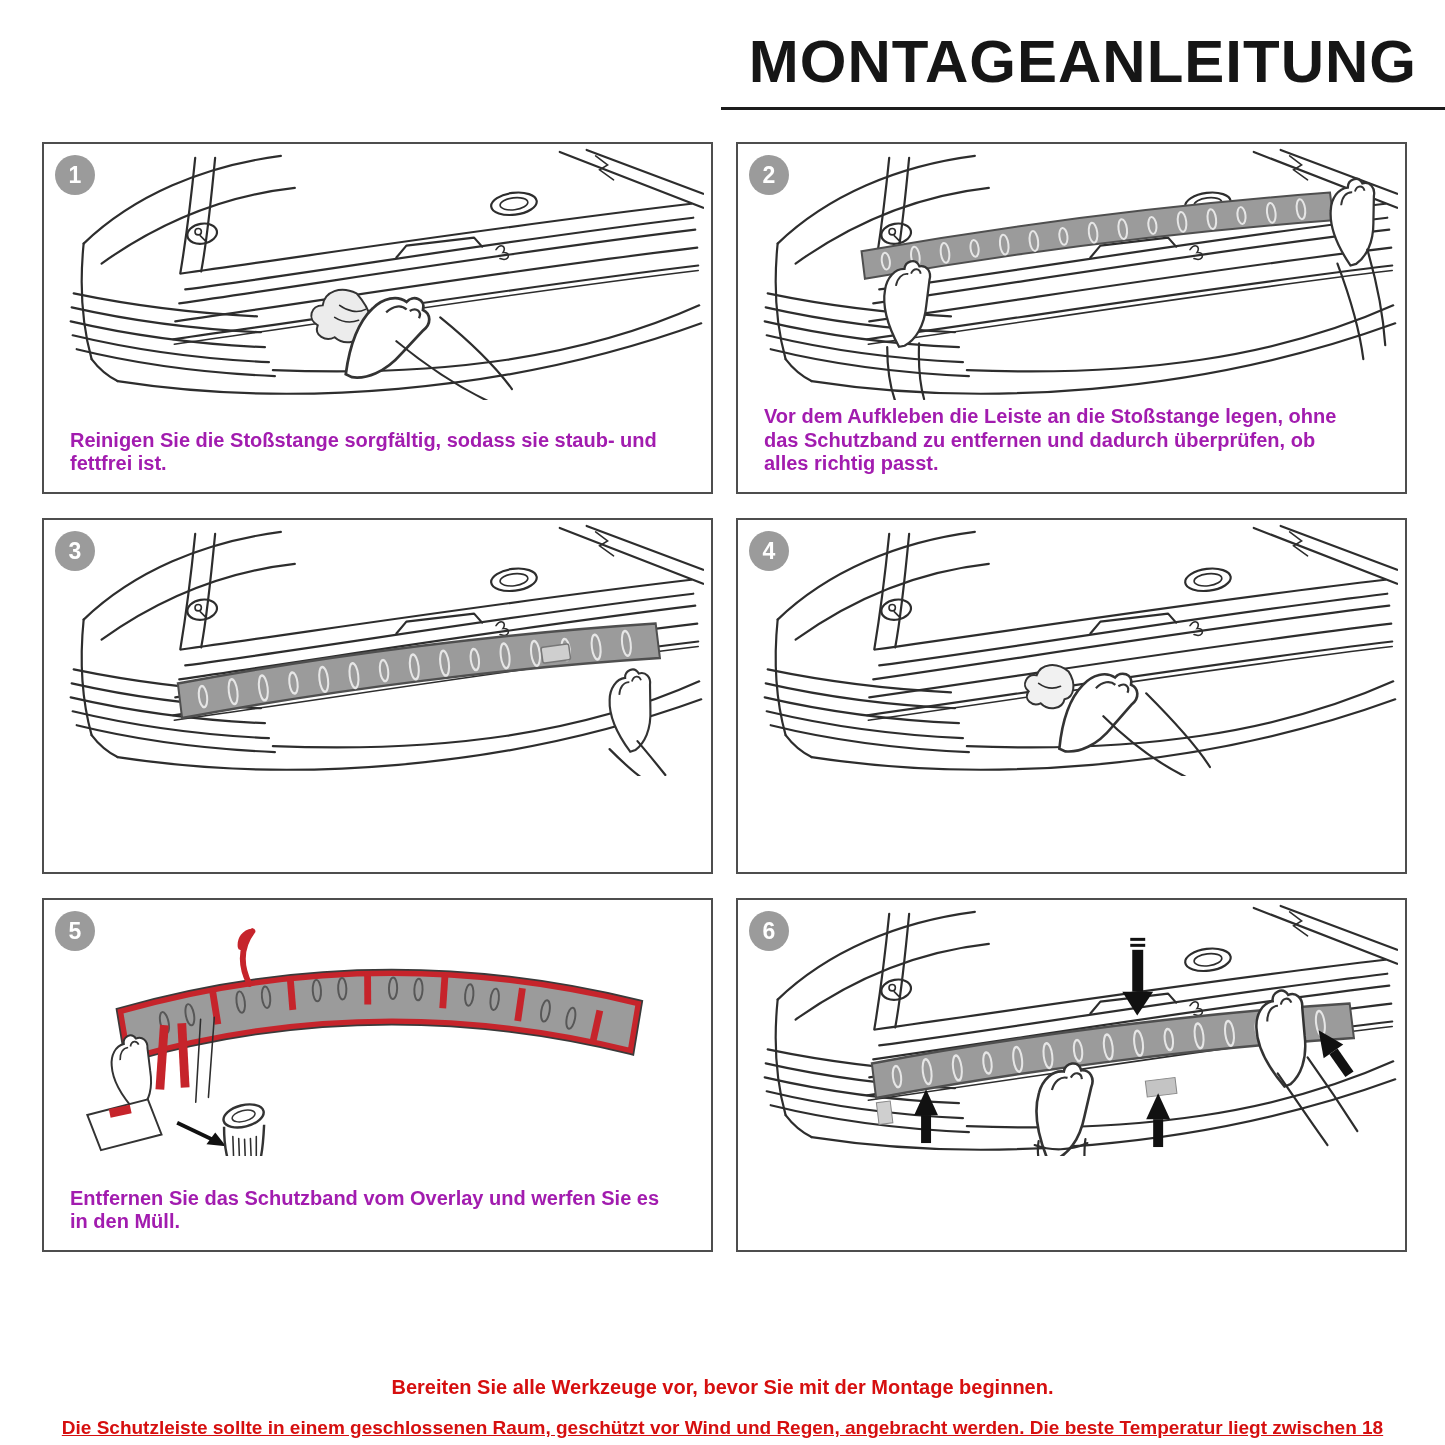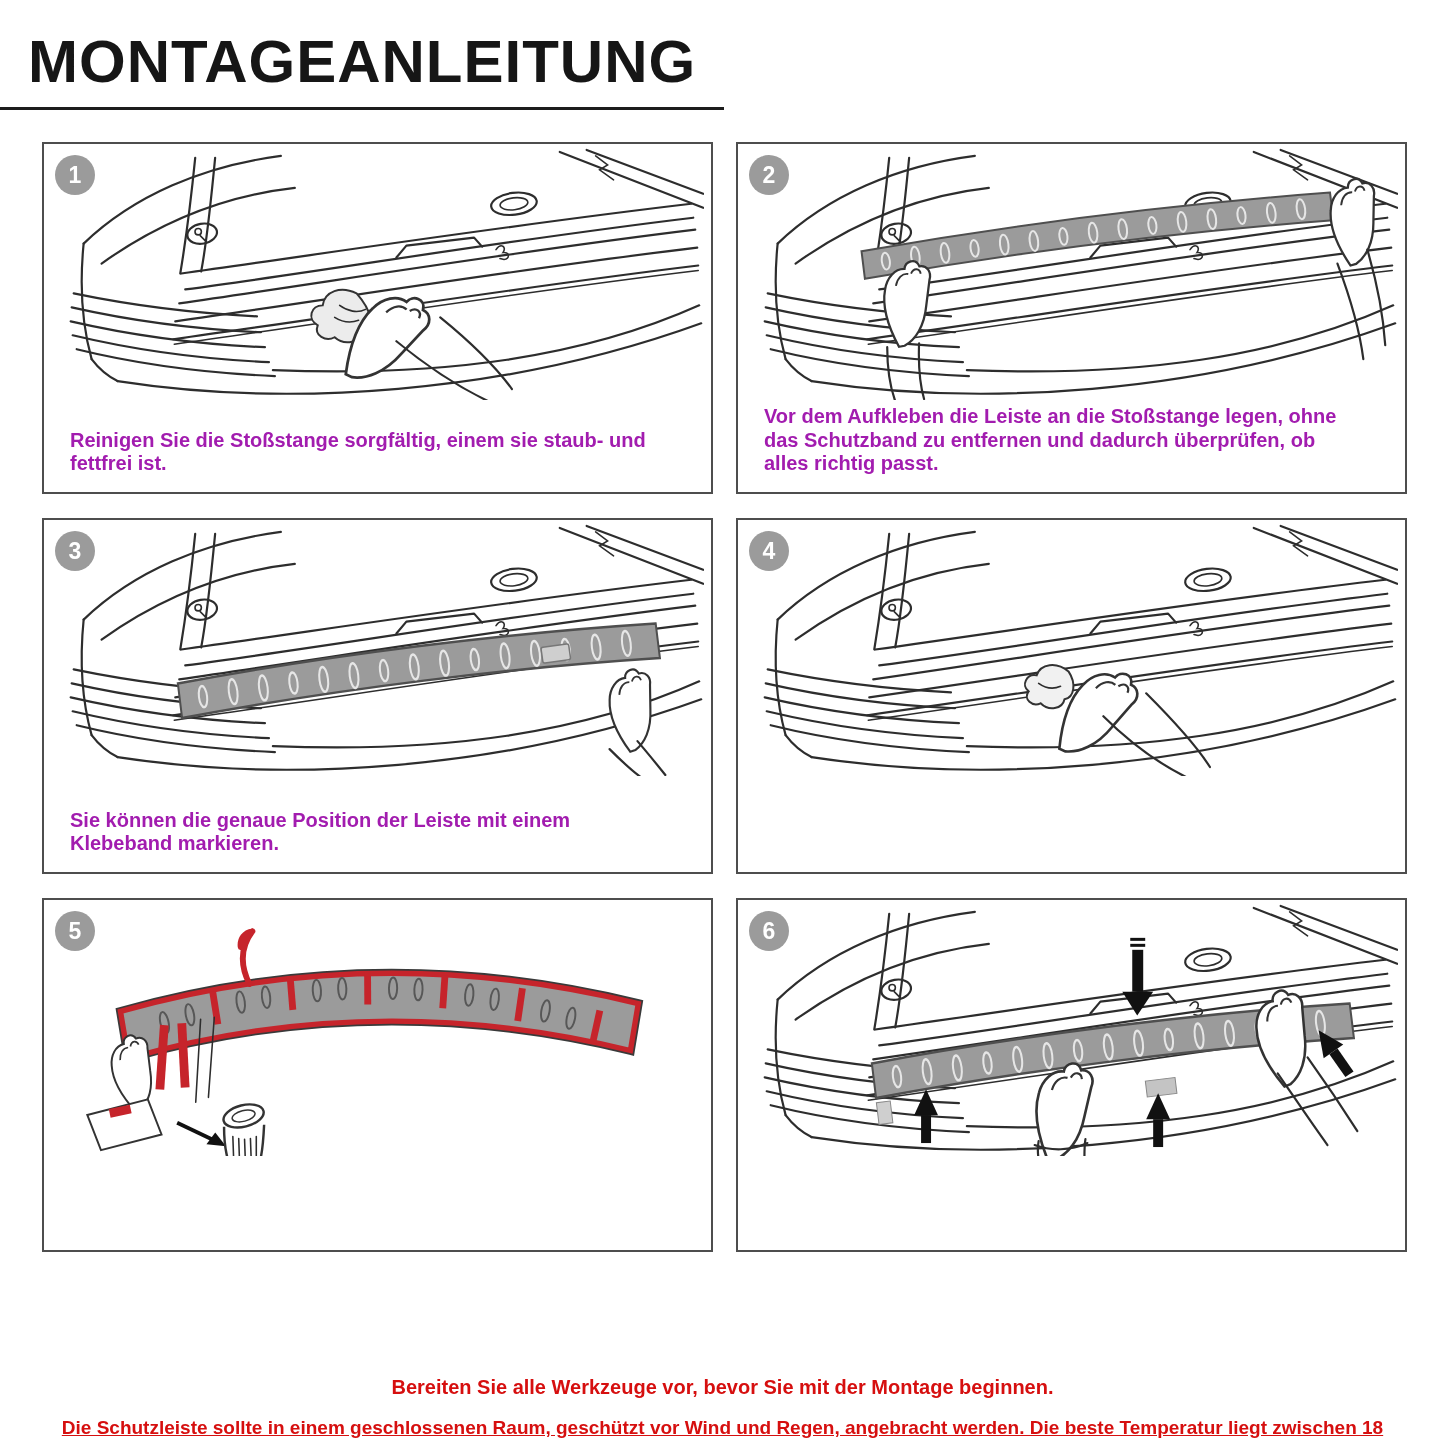--- a/index.html
+++ b/index.html
@@ -1,18 +1,18 @@
 <!DOCTYPE html>
 <html><head>
 <meta charset="utf-8">
 <style>
   html,body{margin:0;padding:0;background:#ffffff;}
   .page{position:relative;width:1445px;height:1445px;background:#fff;
         font-family:"Liberation Sans", sans-serif;overflow:hidden;}
-  .title-wrap{position:absolute;top:0;left:0;width:100%;text-align:left;}
+  .title-wrap{position:absolute;top:0;left:0;width:100%;text-align:right;}
   .page-title{display:inline-block;margin-top:30px;font-size:60px;font-weight:bold;
         color:#161616;letter-spacing:1px;padding:0 28px 14px 28px;
         border-bottom:3px solid #1c1c1c;line-height:1.05;}
   .panel{position:absolute;width:667px;background:#fff;border:2px solid #4e4e4e;}
   #p1{left:42px;top:142px;height:348px;}
   #p2{left:736px;top:142px;height:348px;}
   #p3{left:42px;top:518px;height:352px;}
   #p4{left:736px;top:518px;height:352px;}
   #p5{left:42px;top:898px;height:350px;}
   #p6{left:736px;top:898px;height:350px;}
@@ -111,21 +111,21 @@
       <g>
         <path d="M312,148 c-16,-8 -32,-2 -34,12 c-12,0 -16,14 -5,20 c-4,10 8,17 17,12 c10,9 27,5 28,-6 c12,-4 10,-20 -6,-38z" fill="#ececec" stroke="#333" stroke-width="2"></path>
         <path class="thin" d="M295,160 c8,6 18,8 26,4 M290,172 c8,5 16,6 24,3"></path>
       </g>
       <use href="#glove" transform="translate(330,128) rotate(26) scale(1.15)"></use>
       <g>
         <path class="ln" d="M352,196 C386,224 418,244 448,258"></path>
         <path class="ln" d="M396,172 C428,198 452,222 468,244"></path>
       </g>
     </svg>
-    <div class="caption">Reinigen Sie die Stoßstange sorgfältig, einem sie staub- und fettfrei ist.</div>
+    <div class="caption">Reinigen Sie die Stoßstange sorgfältig, sodass sie staub- und fettfrei ist.</div>
   </div>
 
   <div class="panel" id="p2">
     <span class="badge">2</span>
     <svg class="illus" viewBox="0 0 660 255">
       <use href="#carRear"></use>
       <use href="#strip" transform="translate(118,96) rotate(-7)"></use>
       <use href="#glove" transform="translate(130,120) rotate(-10) scale(0.95)"></use>
       <g>
         <path class="ln" d="M148,202 C148,226 151,242 156,256"></path>
@@ -145,21 +145,20 @@
     <svg class="illus" viewBox="0 0 660 255">
       <use href="#carRear"></use>
       <use href="#strip" transform="translate(128,150) rotate(-7) scale(1.02,1.25)"></use>
       <rect x="498" y="124" width="28" height="16" rx="2" fill="#cfcfcf" stroke="#777" stroke-width="1.5" transform="rotate(-8 512 132)"></rect>
       <use href="#glove" transform="translate(548,158) rotate(-18) scale(0.9)"></use>
       <g>
         <path class="ln" d="M566,228 C578,240 588,250 600,258"></path>
         <path class="ln" d="M594,220 C606,234 614,244 622,254"></path>
       </g>
     </svg>
-    <div class="caption">Sie können die genaue Position der Leiste mit einem Klebeband markieren.</div>
   </div>
 
   <div class="panel" id="p4">
     <span class="badge">4</span>
     <svg class="illus" viewBox="0 0 660 255">
       <use href="#carRear"></use>
       <g>
         <path d="M330,150 c-12,-10 -28,-8 -32,4 c-10,-2 -16,10 -8,16 c-6,8 4,16 12,12 c8,8 22,6 24,-4 c10,-2 12,-16 4,-28z" fill="#f1f1f1" stroke="#333" stroke-width="2"></path>
         <path class="thin" d="M300,162 c7,5 15,6 22,3"></path>
       </g>
@@ -207,20 +206,21 @@
         <path d="M128,226 L164,243" stroke="#111" stroke-width="4" fill="none"></path>
         <polygon points="178,250 158,248 167,236" fill="#111"></polygon>
         <g>
           <path d="M176,230 C176,252 180,268 184,272 C192,277 204,277 210,272 C214,266 216,250 217,228" fill="#fff" stroke="#333" stroke-width="2.5"></path>
           <path class="thin" d="M185,240 L186,268 M191,242 L192,270 M197,243 L198,271 M203,242 L204,270 M209,240 L209,266"></path>
           <ellipse cx="196" cy="219" rx="21" ry="11" transform="rotate(-14 196 219)" fill="#fff" stroke="#333" stroke-width="2.5"></ellipse>
           <ellipse cx="196" cy="219" rx="12" ry="5.5" transform="rotate(-14 196 219)" fill="none" stroke="#333" stroke-width="1.5"></ellipse>
         </g>
       </g>
     </svg>
+    <div class="caption">Entfernen Sie das Schutzband vom Overlay und werfen Sie es in den Müll.</div>
   </div>
 
   <div class="panel" id="p6">
     <span class="badge">6</span>
     <svg class="illus" viewBox="0 0 660 255">
       <use href="#carRear"></use>
       <use href="#strip" transform="translate(128,150) rotate(-7) scale(1.02,1.25)"></use>
       <rect transform="rotate(-7 150 208)" x="138" y="200" width="14" height="22" fill="#cfcfcf" stroke="#888" stroke-width="1"></rect>
       <rect transform="rotate(-7 423 186)" x="408" y="178" width="30" height="16" fill="#c4c4c4" stroke="#888" stroke-width="1"></rect>
       <use href="#glove" transform="translate(285,162) rotate(-4) scale(1.1)"></use>

